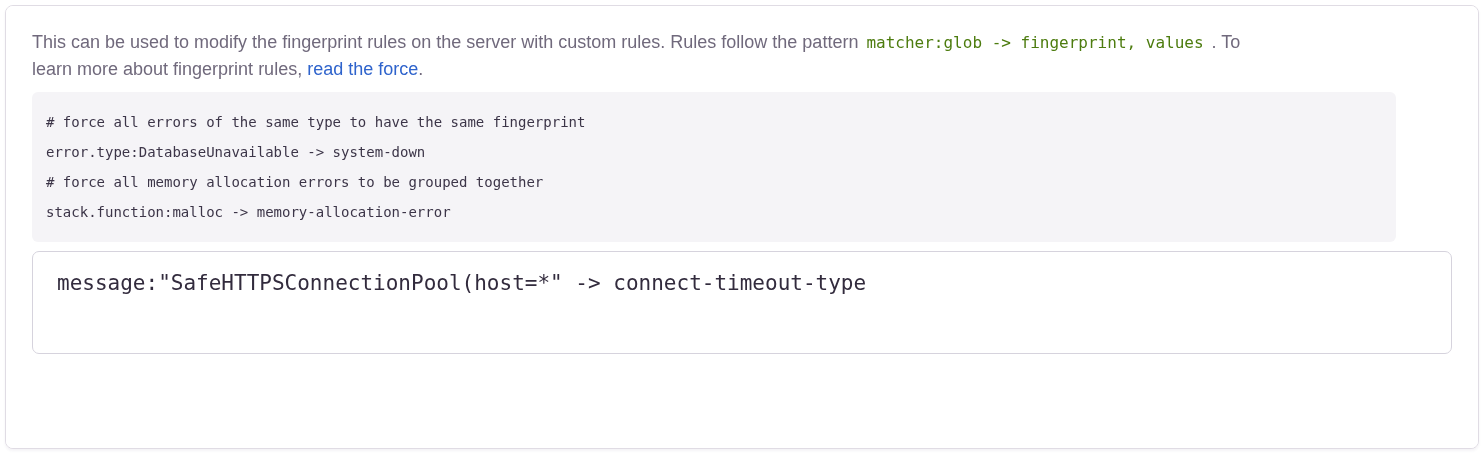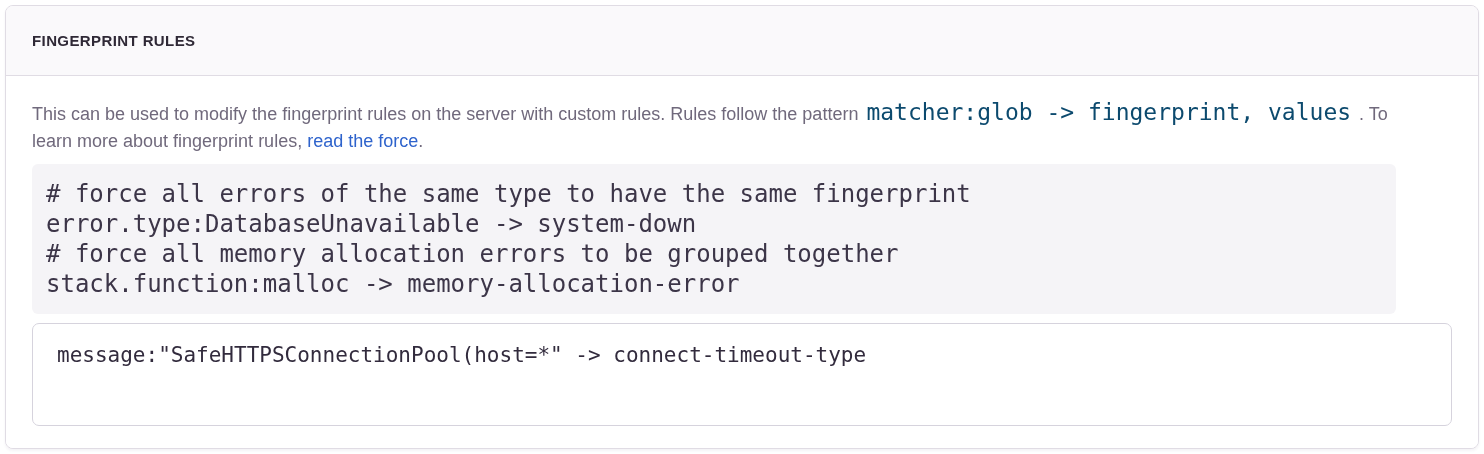--- a/index.html
+++ b/index.html
@@ -48,36 +48,36 @@
     background: #ffffff;
   }
   .description {
     margin: 0;
     font-size: 18px;
     line-height: 27px;
     color: #70697c;
   }
   .inline-code {
     font-family: "DejaVu Sans Mono", monospace;
-    font-size: 23px;
-    color: #0c4a6e;
+    font-size: 16px;
+    color: #4d7c0f;
     margin: 0 3px;
   }
   .docs-link {
     color: #2e63cc;
     text-decoration: none;
     cursor: pointer;
   }
   .example-code {
     margin: 9px 56px 9px 0;
     padding: 15px 14px;
     background: #f5f4f7;
     border-radius: 6px;
     font-family: "DejaVu Sans Mono", monospace;
-    font-size: 24px;
+    font-size: 14px;
     line-height: 30px;
     color: #3c3548;
     white-space: pre;
     overflow: hidden;
   }
   .rules-textarea {
     display: block;
     width: 100%;
     height: 103px;
     padding: 16px 24px;
@@ -93,23 +93,20 @@
     white-space: pre;
     overflow: hidden;
   }
 </style>
 </head>
 <body>
 
 <div class="page">
   <section class="panel">
 
-    <header class="panel-header">
-      <h2 class="panel-title">FINGERPRINT RULES</h2>
-    </header>
 
     <div class="panel-body">
 
       <p class="description"><span>This can be used to modify the fingerprint rules on the server with custom rules. Rules follow the pattern</span>
         <code class="inline-code">matcher:glob -&gt; fingerprint, values</code>
         <span>. To</span><br>
         <span>learn more about fingerprint rules,</span>
         <a href="#" class="docs-link">read the force</a><span>.</span></p>
 
       <pre class="example-code"># force all errors of the same type to have the same fingerprint

